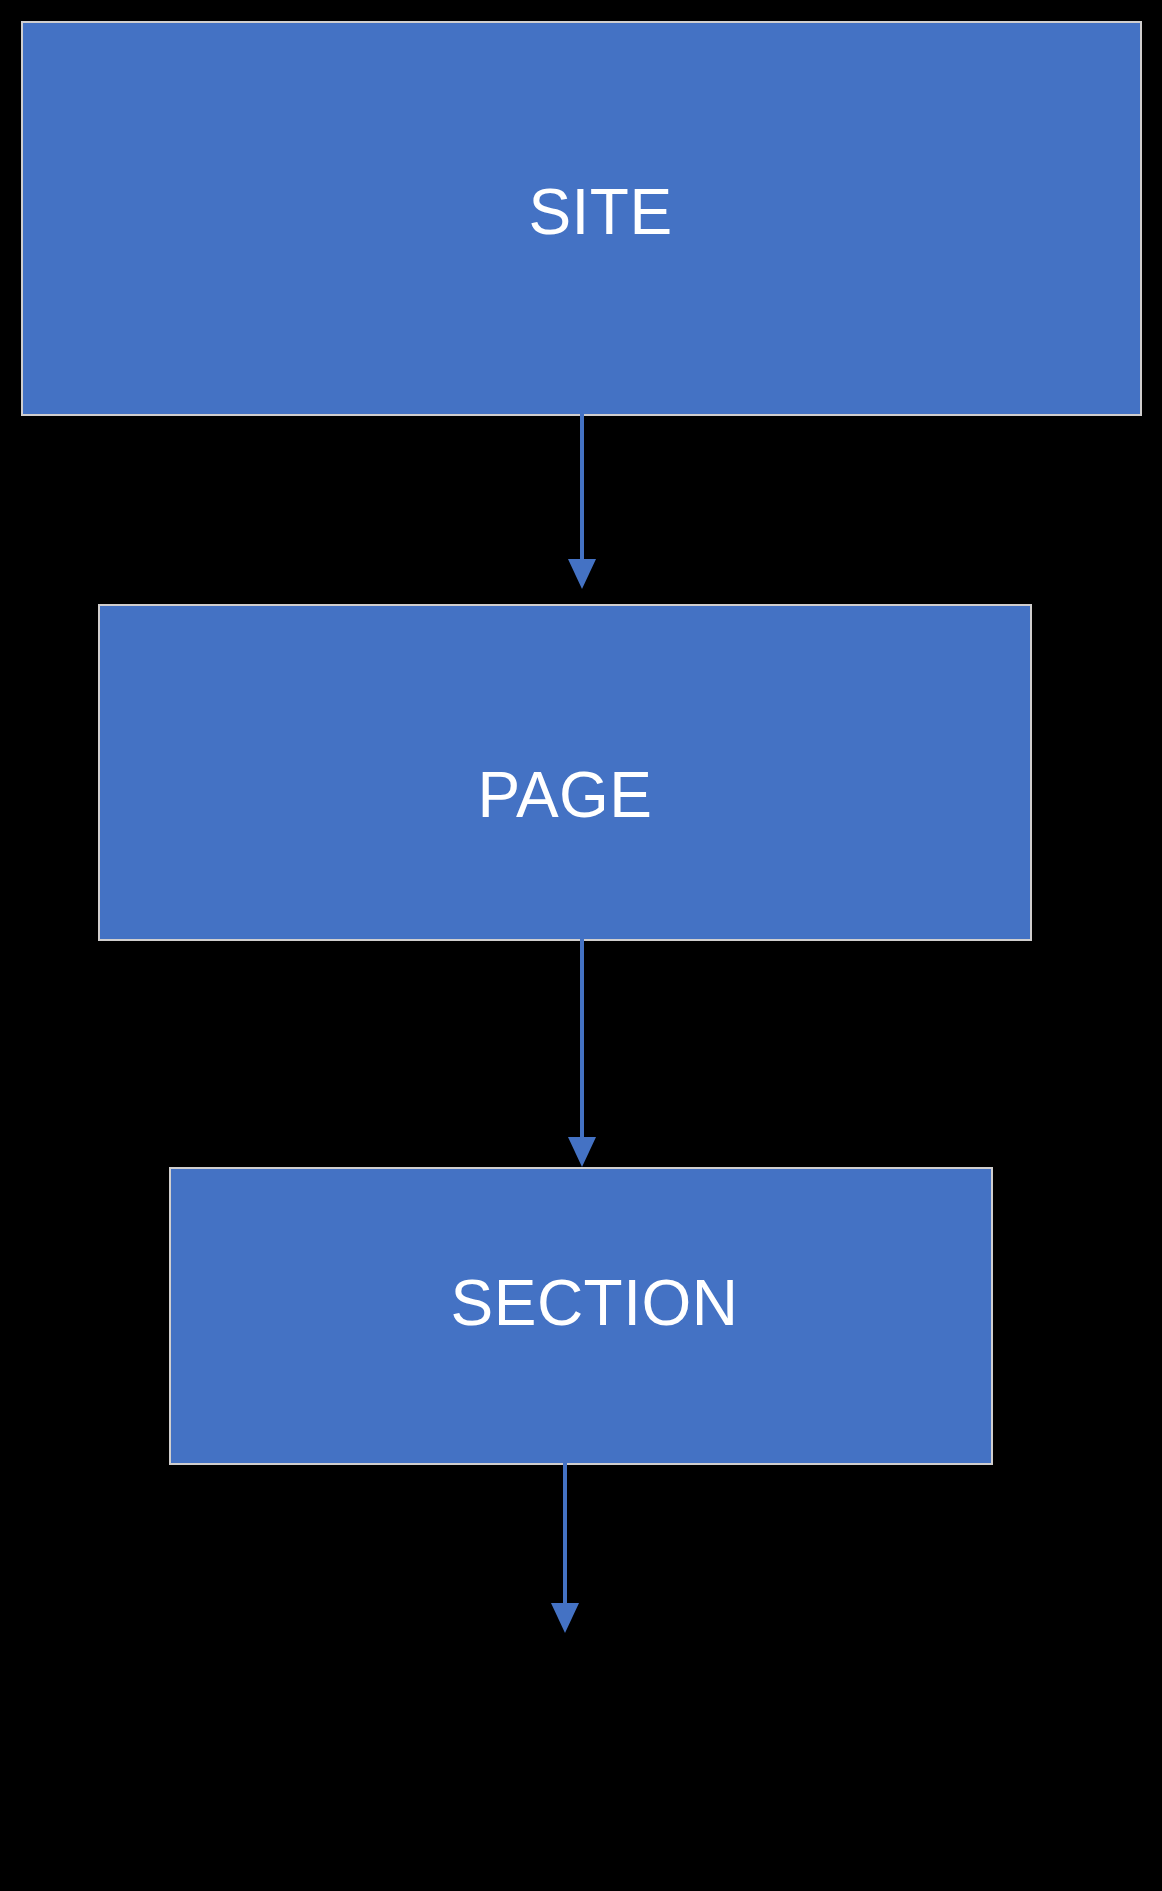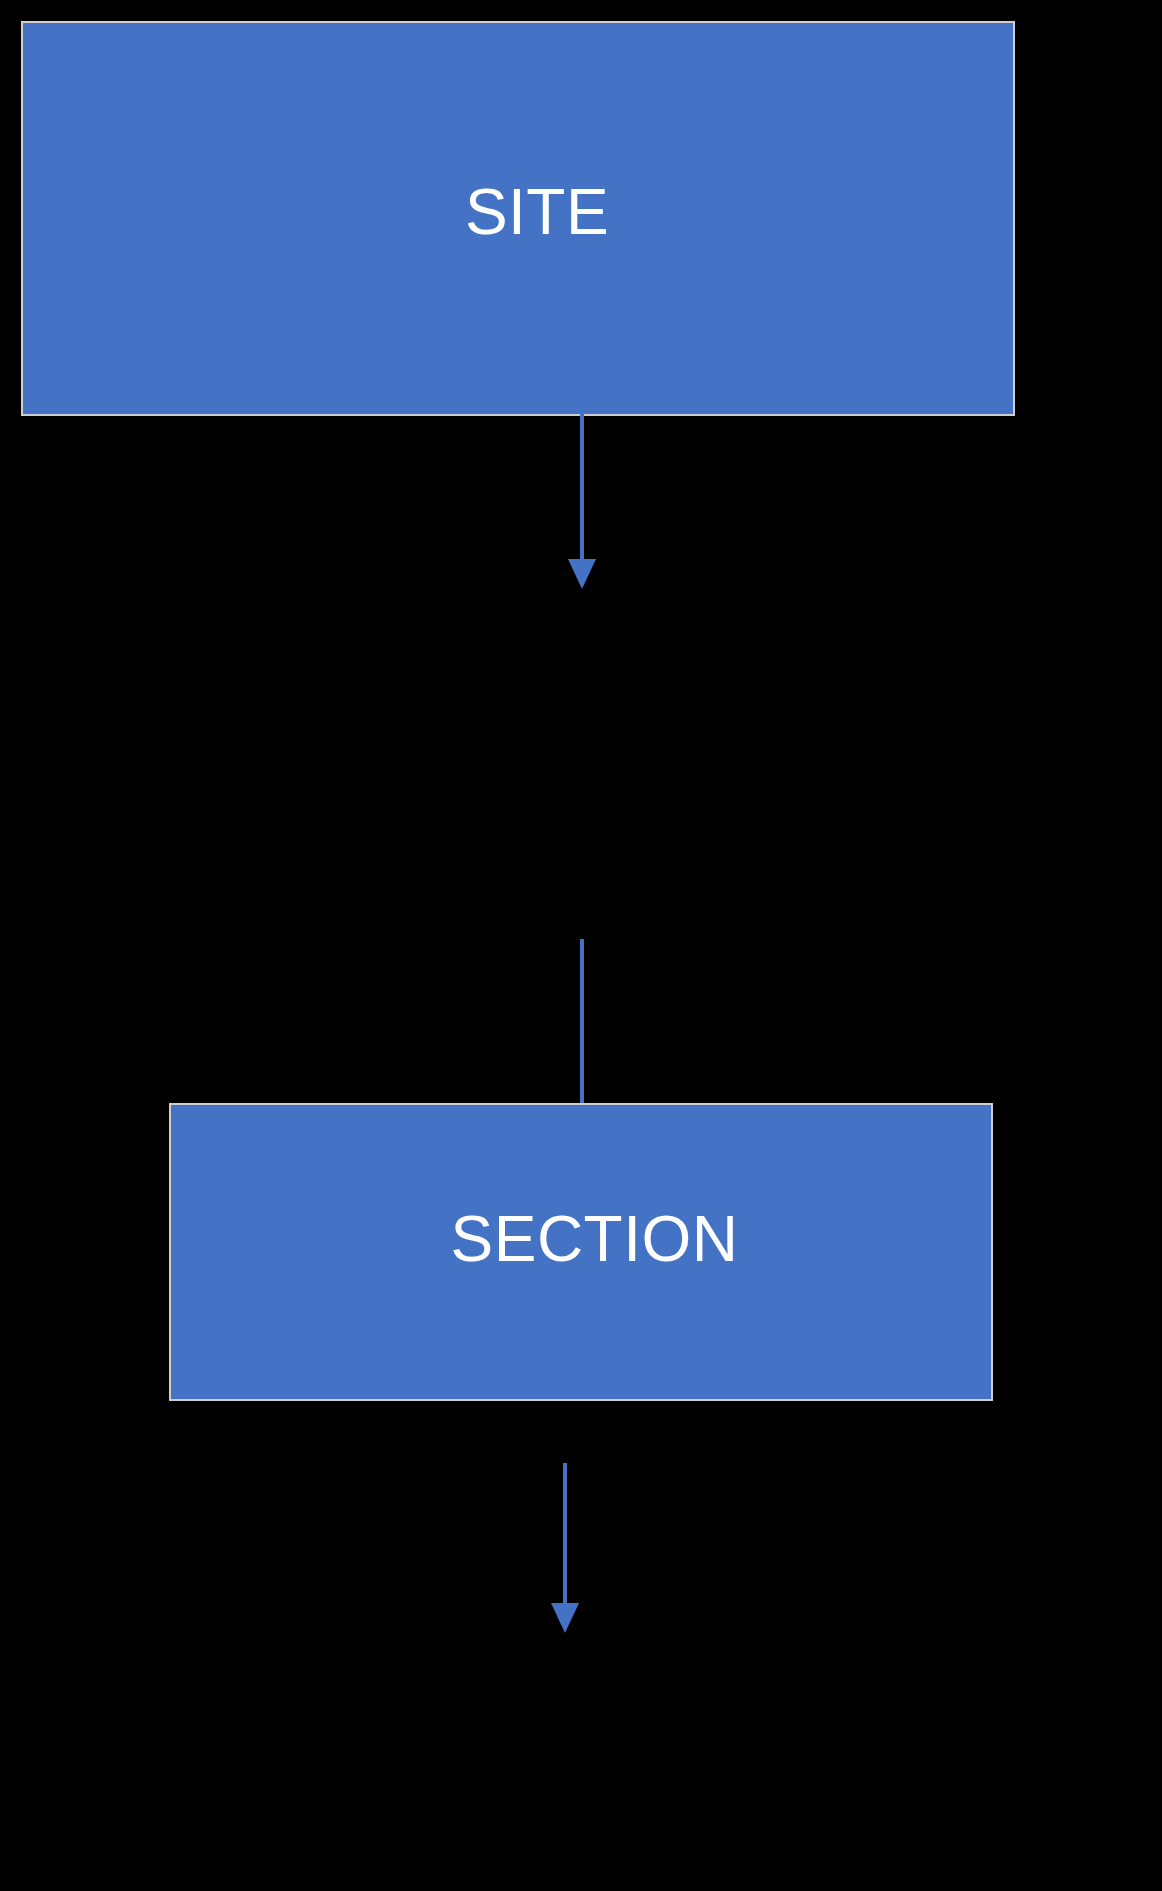--- a/index.html
+++ b/index.html
@@ -30,23 +30,23 @@
     font-family: "Liberation Sans", sans-serif;
     font-weight: 400;
     font-size: 64px;
     line-height: 1;
     letter-spacing: 0.5px;
     text-align: center;
     white-space: nowrap;
   }
 
   
-  #node-site    { left: 21px;  top: 21px;   width: 994px; height: 395px; padding-left: 38px; }
+  #node-site    { left: 21px;  top: 21px;   width: 1121px; height: 395px; padding-left: 38px; }
   #node-page    { left: 98px;  top: 604px;  width: 934px;  height: 337px; }
-  #node-section { left: 169px; top: 1103px; width: 824px;  height: 298px; padding-left: 27px; }
+  #node-section { left: 169px; top: 1167px; width: 824px;  height: 298px; padding-left: 27px; }
   #node-block   { left: 298px; top: 1653px; width: 567px;  height: 215px; }
 
   
   #node-site .node-label    { transform: translateY(-7px); }
   #node-page .node-label    { transform: translateY(22px); }
   #node-section .node-label { transform: translateY(-13px); }
   #node-block .node-label   { transform: translateY(-4px); }
 
   
   .connector {
@@ -88,20 +88,23 @@
 
   <div class="node" id="node-site">
     <span class="node-label">SITE</span>
   </div>
 
   <div class="connector" id="conn-site-page">
     <div class="connector-line"></div>
     <div class="connector-head"></div>
   </div>
 
+  <div class="node" id="node-page">
+    <span class="node-label">PAGE</span>
+  </div>
 
   <div class="connector" id="conn-page-section">
     <div class="connector-line"></div>
     <div class="connector-head"></div>
   </div>
 
   <div class="node" id="node-section">
     <span class="node-label">SECTION</span>
   </div>
 

